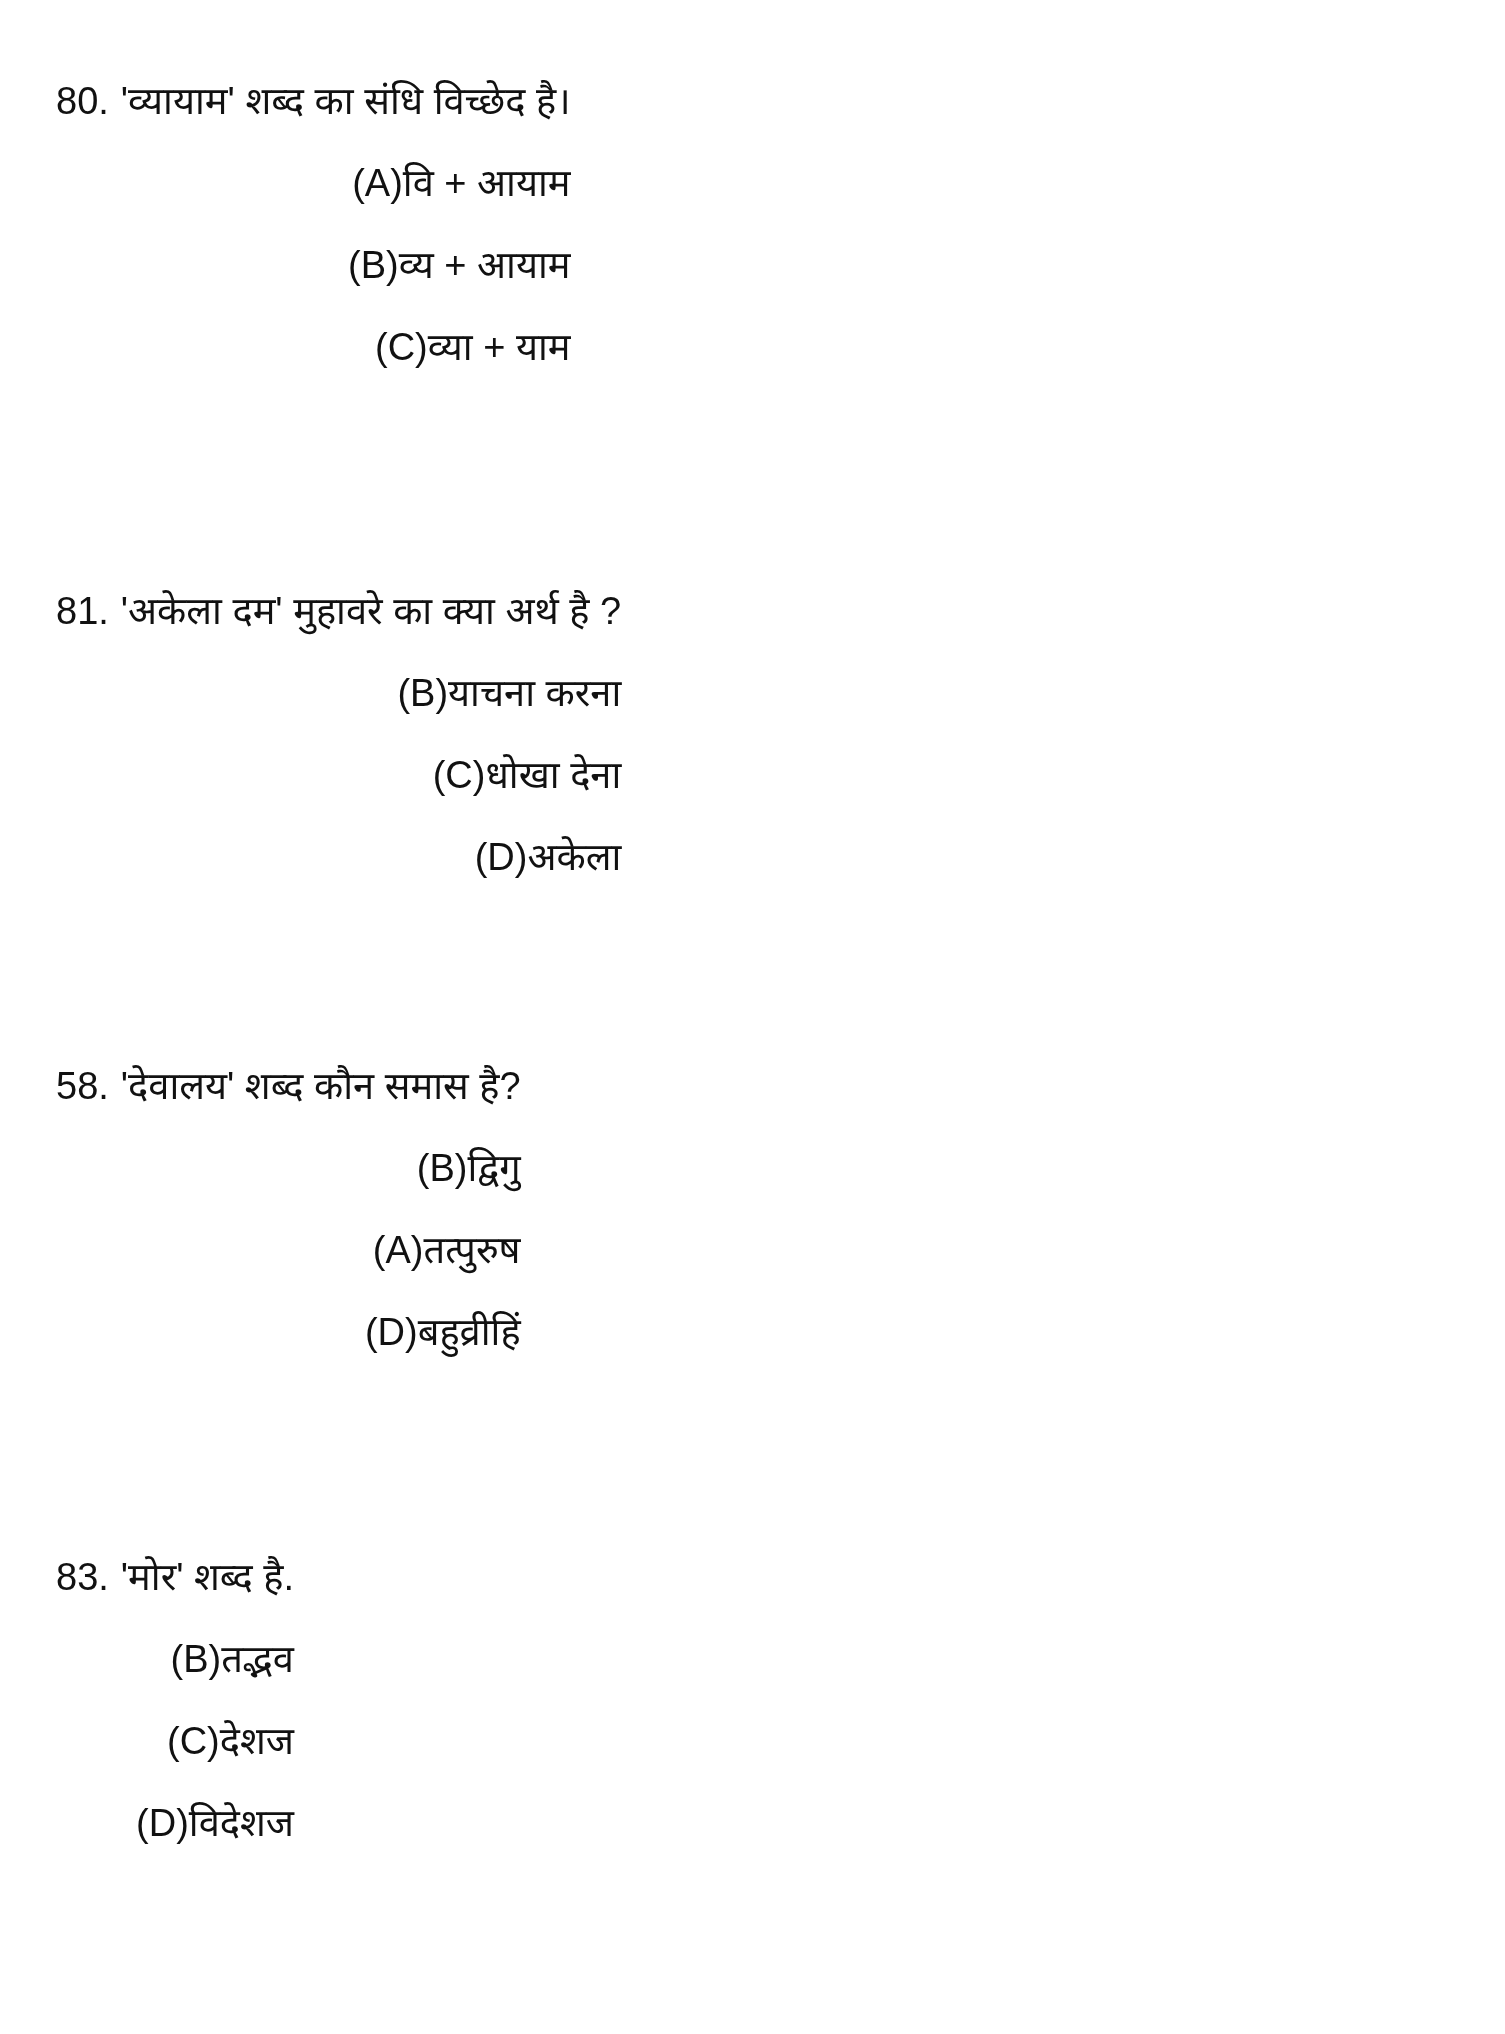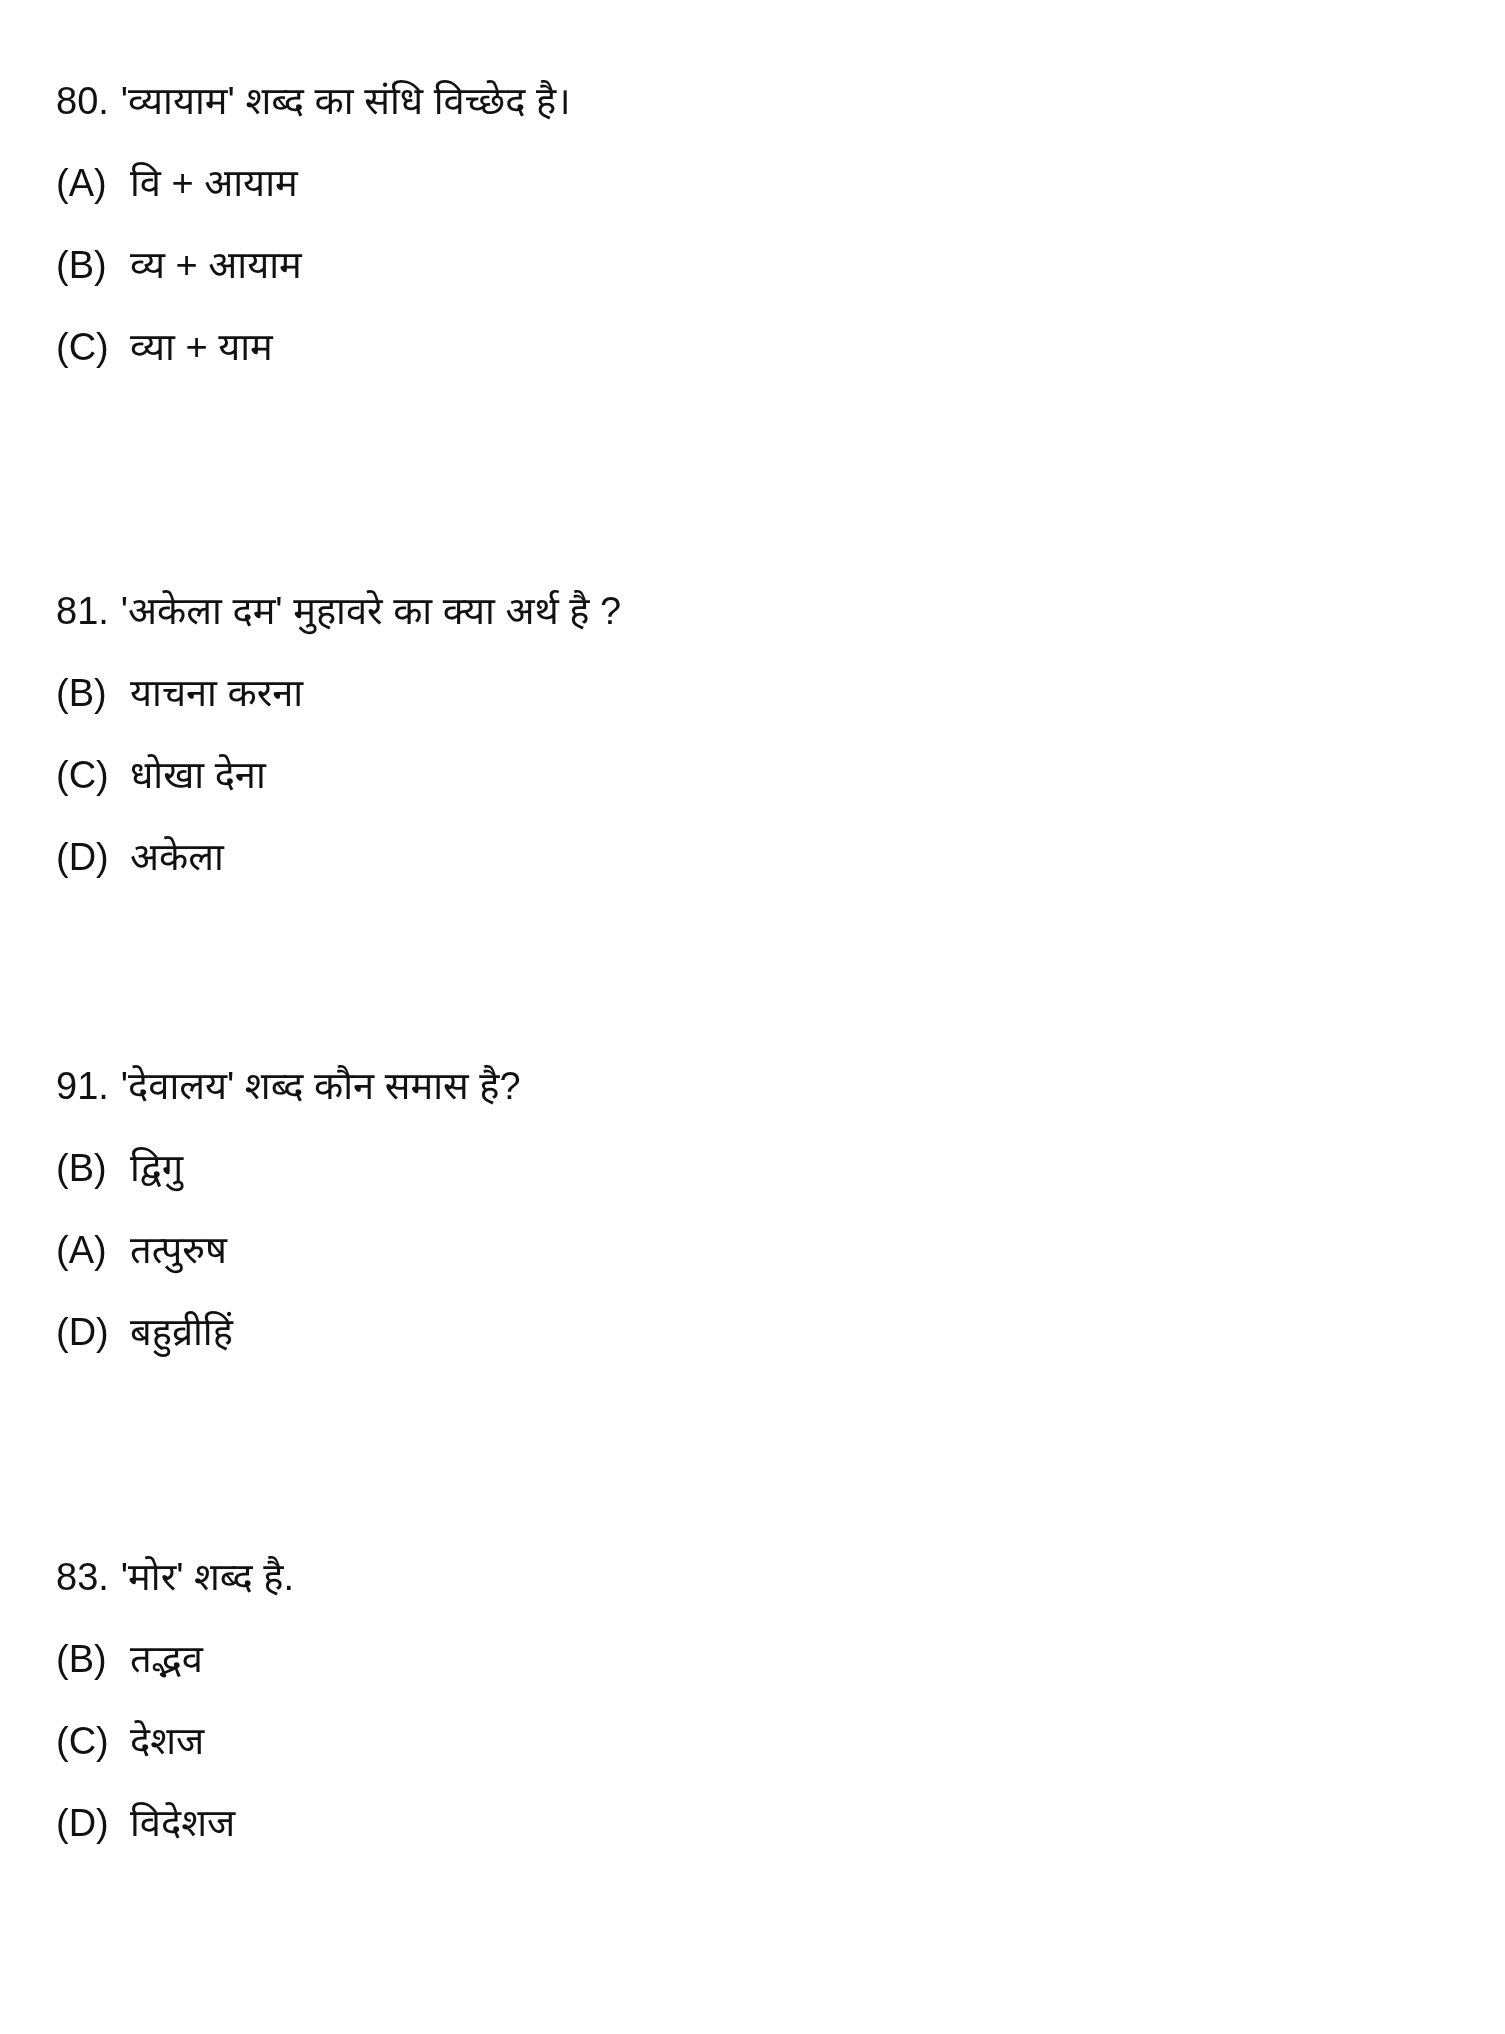--- a/index.html
+++ b/index.html
@@ -1,19 +1,19 @@
 <!DOCTYPE html>
 <html><head>
 <meta charset="utf-8">
 <style>
   html, body { margin: 0; padding: 0; background: #ffffff; }
   body { width: 1505px; height: 2034px; position: relative; overflow: hidden;
          font-family: "Liberation Sans", "DejaVu Sans", sans-serif; color: #111111; }
   .q { position: absolute; left: 56px; }
-  .line { height: 82px; line-height: 82px; font-size: 38px; white-space: nowrap; }
+  .line { height: 82px; line-height: 82px; font-size: 38px; white-space: nowrap; text-align: right; }
   .num { margin-right: 12px; }
   .opt-label { display: inline-block; width: 74px; }
 </style>
 </head>
 <body>
 
 <div class="q" style="top:60px">
   <div class="line"><span class="num">80.</span><span>'व्यायाम' शब्द का संधि विच्छेद है।</span></div>
   <div class="line"><span class="opt-label">(A)</span><span>वि + आयाम</span></div>
   <div class="line"><span class="opt-label">(B)</span><span>व्य + आयाम</span></div>
@@ -21,21 +21,21 @@
 </div>
 
 <div class="q" style="top:570px">
   <div class="line"><span class="num">81.</span><span>'अकेला दम' मुहावरे का क्या अर्थ है ?</span></div>
   <div class="line"><span class="opt-label">(B)</span><span>याचना करना</span></div>
   <div class="line"><span class="opt-label">(C)</span><span>धोखा देना</span></div>
   <div class="line"><span class="opt-label">(D)</span><span>अकेला</span></div>
 </div>
 
 <div class="q" style="top:1045px">
-  <div class="line"><span class="num">91.</span><span>'देवालय' शब्द कौन समास है?</span></div>
+  <div class="line"><span class="num">58.</span><span>'देवालय' शब्द कौन समास है?</span></div>
   <div class="line"><span class="opt-label">(B)</span><span>द्विगु</span></div>
   <div class="line"><span class="opt-label">(A)</span><span>तत्पुरुष</span></div>
   <div class="line"><span class="opt-label">(D)</span><span>बहुव्रीहिं</span></div>
 </div>
 
 <div class="q" style="top:1536px">
   <div class="line"><span class="num">83.</span><span>'मोर' शब्द है.</span></div>
   <div class="line"><span class="opt-label">(B)</span><span>तद्भव</span></div>
   <div class="line"><span class="opt-label">(C)</span><span>देशज</span></div>
   <div class="line"><span class="opt-label">(D)</span><span>विदेशज</span></div>

